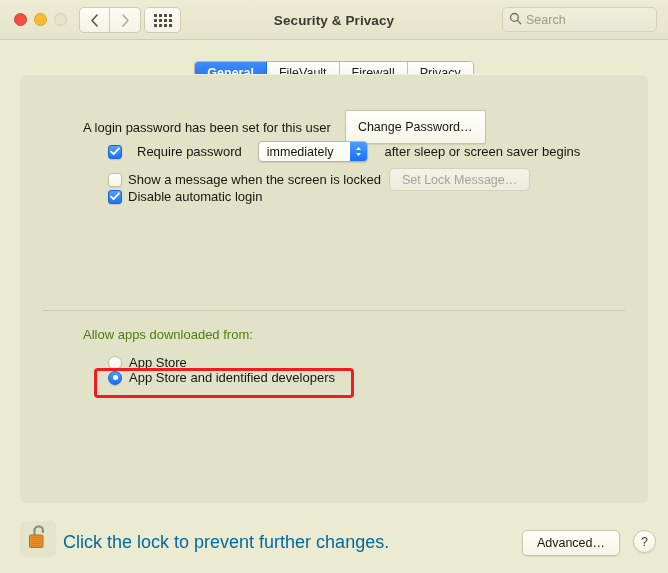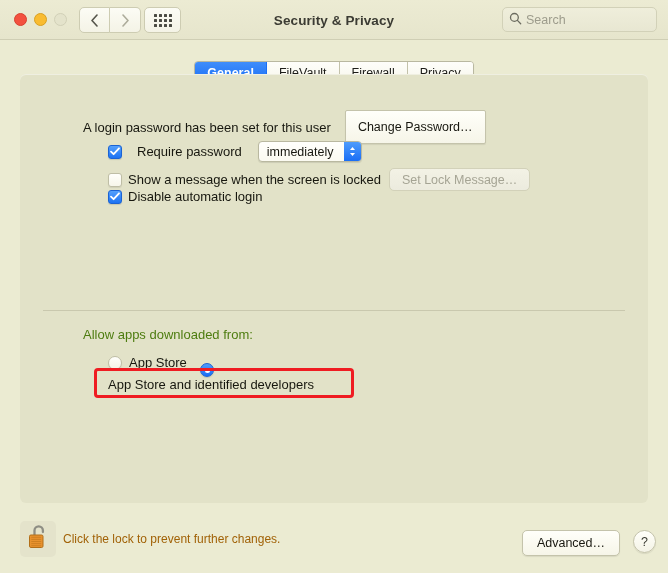--- a/index.html
+++ b/index.html
@@ -197,21 +197,21 @@
     margin: 0 7px;
     height: 21px;
     display: flex; align-items: center;
     background: linear-gradient(#fffffc,#fbfaf1);
     border: 1px solid #b9b8a0;
     border-radius: 4px;
     box-shadow: 0 1px 1px rgba(0,0,0,0.10);
     overflow: hidden;
   }
   #popup-value {
-    padding: 0 11px 0 8px;
+    padding: 0 17px 0 8px;
     font-size: 12.5px;
     color: #17170f;
     white-space: nowrap;
   }
   #popup-arrows {
     width: 17px; height: 100%;
     background: linear-gradient(#4e9cfc,#1a6ef5);
     display: flex; align-items: center; justify-content: center;
     flex: none;
   }
@@ -237,21 +237,21 @@
   }
 
   #allow-label {
     position: absolute;
     left: 63px; top: 253px;
     font-size: 13px;
     color: #4d7c0f;
   }
 
   #row-appstore { left: 88px; top: 281px; }
-  #row-identified { left: 88px; top: 289px; flex-direction: column; }
+  #row-identified { left: 88px; top: 296px; }
 
   .radio {
     width: 14px; height: 14px;
     border-radius: 50%;
     flex: none;
     margin-right: 7px;
     display: flex; align-items: center; justify-content: center;
   }
   .radio.off {
     background: linear-gradient(#fffffb,#f4f3e6);
@@ -282,22 +282,22 @@
     position: absolute;
     left: 20px; top: 521px;
     width: 36px; height: 36px;
     background: #e4e3cb;
     border-radius: 5px;
     display: flex; align-items: center; justify-content: center;
   }
   #locktext {
     position: absolute;
     left: 63px; top: 532px;
-    font-size: 12px;
-    color: #a16207;
+    font-size: 18px;
+    color: #0369a1;
   }
   #advanced {
     position: absolute;
     right: 48px; top: 530px;
     height: 24px;
     padding: 12px 14px;
     display: flex; align-items: center; justify-content: center;
     background: linear-gradient(#fffffa,#f6f5e8);
     border: 1px solid #c4c3ab;
     border-radius: 5px;
@@ -402,20 +402,21 @@
       <span class="cblabel">Require password</span>
       <div id="popup">
         <span id="popup-value">immediately</span>
         <span id="popup-arrows">
           <svg width="9" height="13" viewBox="0 0 9 13">
             <path d="M4.5 2 L7 5.1 L2 5.1 Z" fill="#ffffff"></path>
             <path d="M4.5 11 L7 7.9 L2 7.9 Z" fill="#ffffff"></path>
           </svg>
         </span>
       </div>
+      <span class="cblabel">after sleep or screen saver begins</span>
     </div>
 
     <div class="row" id="row-showmsg">
       <span class="cb off"></span>
       <span class="cblabel">Show a message when the screen is locked</span>
       <div id="setlock">Set Lock Message…</div>
     </div>
 
     <div class="row" id="row-disable">
       <span class="cb on">

